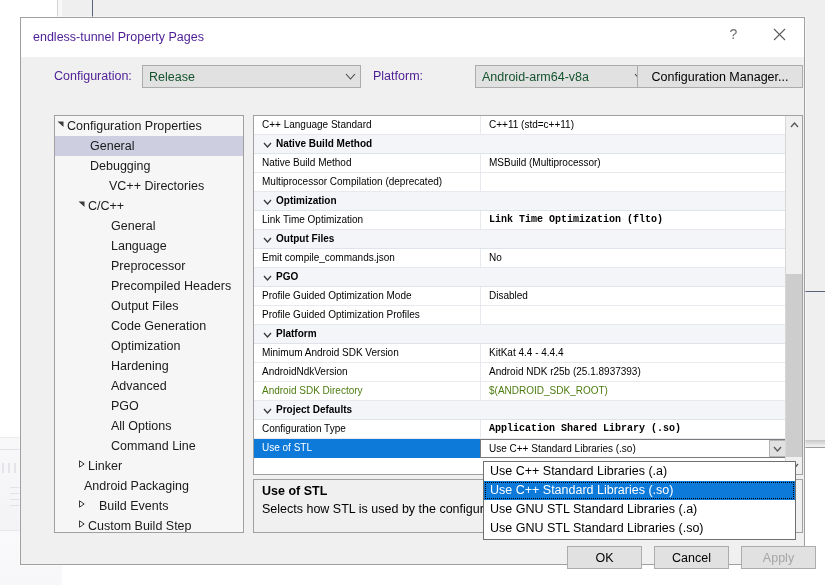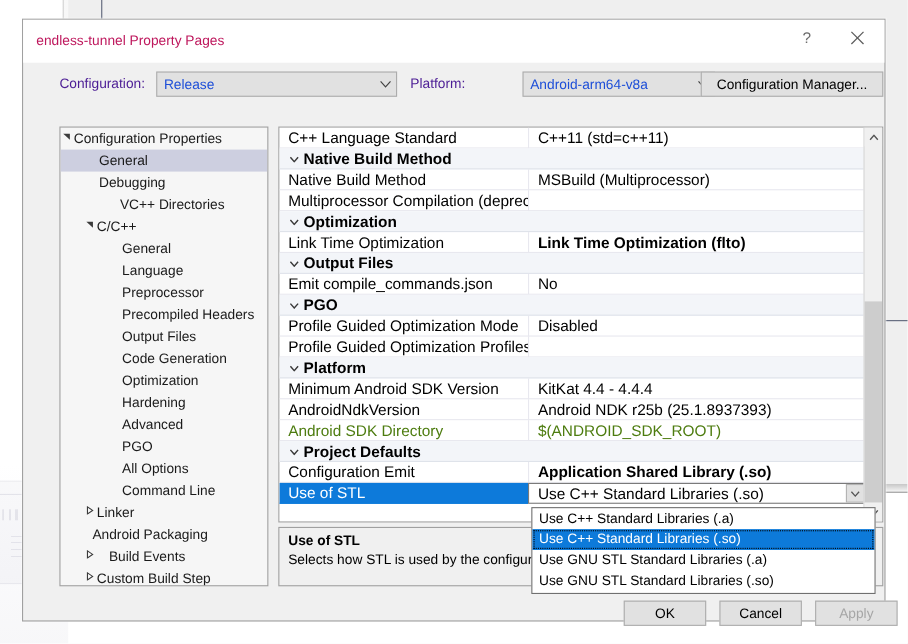--- a/index.html
+++ b/index.html
@@ -53,21 +53,21 @@
     border: 1px solid #a0a0a0;
     box-shadow: 0 0 0 1px rgba(255,255,255,.4);
     box-sizing: border-box;
   }
   .titlebar {
     position: relative; height: 39px; background: #ffffff;
     box-sizing: border-box;
   }
   .title-text {
     position: absolute; left: 12px; top: 12px;
-    font-size: 12.5px; color: #be185d; white-space: nowrap;
+    font-size: 12.5px; color: #4c1d95; white-space: nowrap;
   }
   .title-btn {
     position: absolute; top: 0; width: 45px; height: 32px;
     display: flex; align-items: center; justify-content: center;
     color: #6d6d6d; font-size: 15px; background: transparent;
     border: none; cursor: default;
   }
   .title-btn.help { right: 48px; font-size: 14px; }
   .title-btn.close { right: 2px; }
   .title-btn svg { display: block; }
@@ -78,21 +78,21 @@
     position: absolute; font-size: 12.5px; color: #4c1d95; top: 12px; text-align: center;
   }
   .cfg-label.configuration { left: 33px; }
   .cfg-label.platform { left: 352px; }
   .combo {
     position: absolute; top: 8px; height: 23px;
     background: #e1e1e1; border: 1px solid #acacac;
     box-sizing: border-box; display: flex; align-items: center;
   }
   .combo .combo-text {
-    font-size: 12.5px; color: #1d4ed8; padding-left: 6px; flex: 1;
+    font-size: 12.5px; color: #14532d; padding-left: 6px; flex: 1;
     white-space: nowrap; overflow: hidden;
   }
   .combo .combo-arrow {
     width: 20px; display: flex; align-items: center; justify-content: center;
   }
   .combo.configuration { left: 121px; width: 219px; }
   .combo.platform { left: 454px; width: 175px; }
   .btn-cfgmgr {
     position: absolute; left: 616px; top: 8px; width: 166px; height: 23px;
     background: #e1e1e1; border: 1px solid #acacac; box-sizing: border-box;
@@ -121,21 +121,21 @@
   .gridpanel {
     position: absolute; left: 232px; top: 97px; width: 550px; height: 360px;
     background: #ffffff; border: 1px solid #a0a0a0; box-sizing: border-box;
     overflow: hidden;
   }
   .grid-scroll-area {
     position: absolute; left: 0; top: 0; width: 533px; height: 358px; overflow: hidden;
   }
   .grid-row {
     position: relative; height: 19px; display: flex; align-items: center;
-    font-size: 14px; box-sizing: border-box;
+    font-size: 10px; box-sizing: border-box;
   }
   .grid-row .cell-name {
     width: 226px; min-width: 226px; padding-left: 8px; box-sizing: border-box;
     overflow: hidden; white-space: nowrap; color: #000;
     border-bottom: 1px solid #e8e8ef;
     height: 19px; line-height: 18px;
   }
   .grid-row .cell-value {
     flex: 1; padding-left: 8px; box-sizing: border-box;
     overflow: hidden; white-space: nowrap; color: #000;
@@ -145,21 +145,21 @@
   .grid-row.category { background: #f3f5f9; }
   .grid-row.category .cell-name {
     font-weight: bold; padding-left: 22px; border-bottom-color: #dfe3ea;
     width: 226px; min-width: 226px;
   }
   .grid-row.category .cell-value { background: #f3f5f9; border-bottom-color: #dfe3ea; border-left: none; }
   .cat-chevron {
     position: absolute; left: 6px; top: 0; width: 14px; height: 19px;
     display: flex; align-items: center; justify-content: center; color: #3a3a3a;
   }
-  .grid-row .cell-value.bold { font-weight: bold; }
+  .grid-row .cell-value.bold { font-weight: bold; font-family: Liberation Mono, monospace; }
   .grid-row .cell-name.dim, .grid-row .cell-value.dim { color: #4d7c0f; }
   .grid-row.selected .cell-name { background: #0d7ada; color: #ffffff; border-bottom-color: #0d7ada; }
   .grid-row.selected .cell-value { border-bottom: 1px solid #0d7ada; }
   .cell-value.editing {
     position: relative; border: 1px solid #7a7a7a !important; height: 19px;
     display: flex; align-items: center; padding-left: 8px; box-sizing: border-box;
   }
   .cell-combo-btn {
     position: absolute; right: 0px; top: 0px; width: 17px; height: 17px;
     background: #e1e1e1; border: 1px solid #b4b4b4; box-sizing: border-box;
@@ -449,21 +449,21 @@
           <div class="grid-row category">
             <span class="cat-chevron">
               <svg width="9" height="6" viewBox="0 0 9 6">
                 <path d="M1 1 L4.5 5 L8 1" fill="none" stroke="#3a3a3a" stroke-width="1.3"></path>
               </svg>
             </span>
             <span class="cell-name">Project Defaults</span>
             <span class="cell-value"></span>
           </div>
           <div class="grid-row">
-            <span class="cell-name">Configuration Emit</span>
+            <span class="cell-name">Configuration Type</span>
             <span class="cell-value bold">Application Shared Library (.so)</span>
           </div>
           <div class="grid-row selected">
             <span class="cell-name">Use of STL</span>
             <span class="cell-value editing">
               <span>Use C++ Standard Libraries (.so)</span>
               <span class="cell-combo-btn">
                 <svg width="9" height="6" viewBox="0 0 9 6">
                   <path d="M1 1 L4.5 5 L8 1" fill="none" stroke="#555" stroke-width="1.2"></path>
                 </svg>

